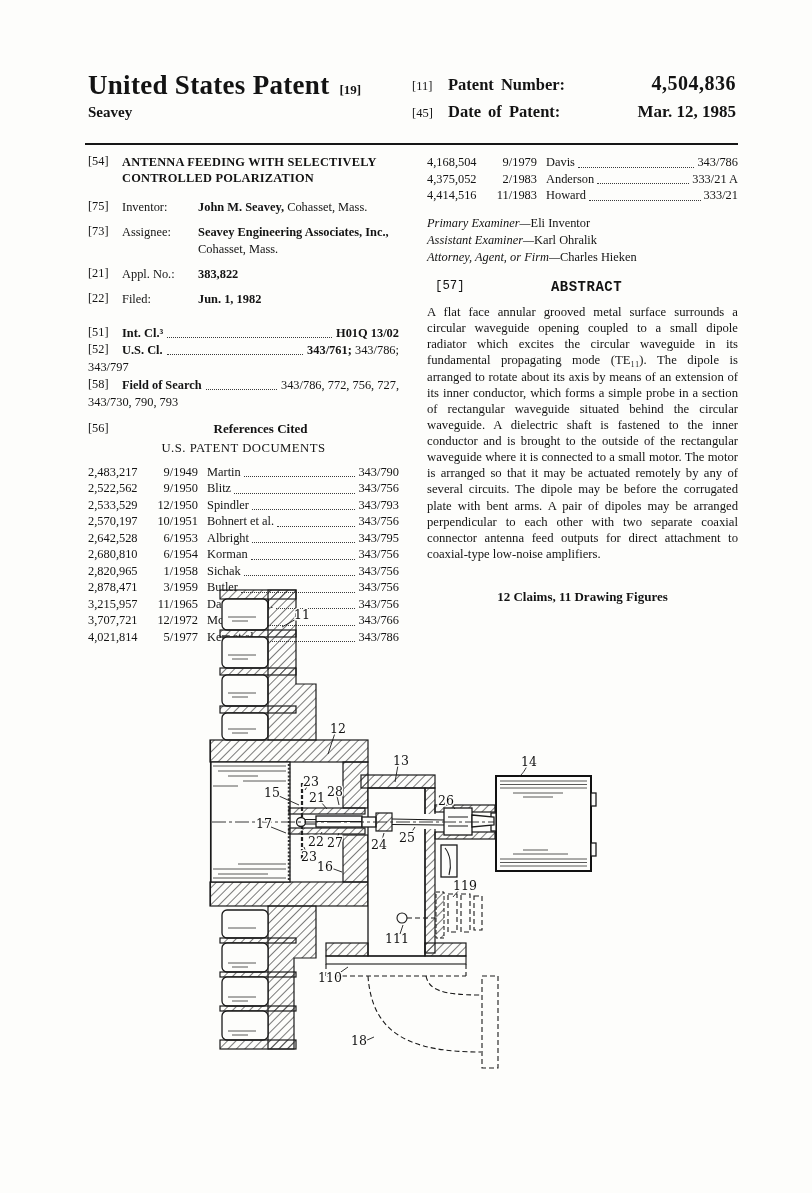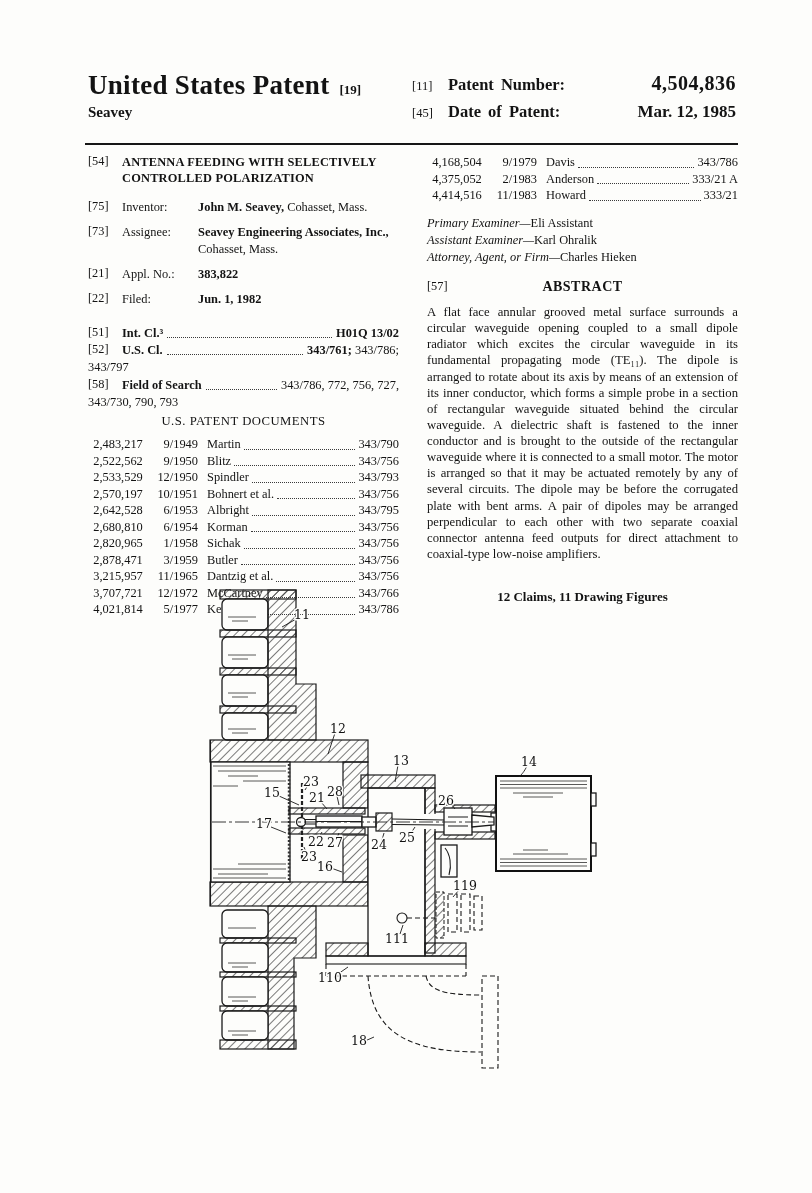--- a/index.html
+++ b/index.html
@@ -32,30 +32,30 @@
   .bv{font-weight:bold;}
   .classblock{margin-top:18px;margin-bottom:2px;}
   .classrow{display:flex;margin-bottom:1px;}
   .cl-label{font-weight:bold;white-space:nowrap;}
   .dots{flex:1;border-bottom:1.8px dotted #3a3a3a;margin:0 4px 3px 4px;min-width:12px;}
   .cont{margin-bottom:2px;}
   .refs-row{display:flex;margin-top:10px;margin-bottom:3px;}
   .refs-head{flex:1;text-align:center;font-weight:bold;font-size:13px;}
   .uspd{text-align:center;font-size:12.7px;letter-spacing:.5px;margin-bottom:7px;}
   .ref-row{display:flex;line-height:1.33;}
-  .c-num{width:60px;text-align:center;flex:none;}
+  .c-num{width:60px;text-align:left;flex:none;}
   .c-date{width:50px;text-align:right;flex:none;}
   .c-name{margin-left:9px;flex:none;white-space:nowrap;}
   .rdots{flex:1;border-bottom:1.8px dotted #3a3a3a;margin:0 3px 3px 3px;min-width:8px;}
   .c-cls{flex:none;white-space:nowrap;}
   .exam{margin-top:11px;}
   .exam-line{margin-bottom:1px;}
   .exam-label{font-style:italic;}
   .abs-head{position:relative;text-align:center;font-weight:bold;font-size:14px;
-            letter-spacing:.5px;margin:13px 0 8px 0;}
+            letter-spacing:.5px;margin:13px 0 8px 8px;font-family:Liberation Mono, monospace;}
   .abs-tag{position:absolute;left:0;top:1px;font-weight:normal;font-size:12.3px;letter-spacing:0;}
   .abstract{text-align:justify;font-size:12.7px;line-height:1.27;}
   .claims{text-align:center;font-weight:bold;margin-top:27px;font-size:13px;}
   
   .figure{position:absolute;left:198px;top:586px;}
   .solid{fill:#fdfdfb;stroke:#1a1a1a;stroke-width:1.3;}
   .hat{fill:url(#ph);stroke:#1a1a1a;stroke-width:1.2;}
   .ln{stroke:#1a1a1a;fill:none;stroke-width:1.1;}
   .thin{stroke:#2e2e2e;fill:none;stroke-width:.8;}
   .dsh{stroke:#1a1a1a;fill:none;stroke-width:1.1;stroke-dasharray:5 3;}
@@ -135,20 +135,24 @@
         <div class="cont">343/797</div>
         <div class="classrow">
           <span class="tagc">[58]</span>
           <span class="cl-label">Field of Search</span>
           <span class="dots"></span>
           <span>343/786, 772, 756, 727,</span>
         </div>
         <div class="cont">343/730, 790, 793</div>
       </div>
 
+      <div class="refs-row">
+        <span class="tagc">[56]</span>
+        <span class="refs-head">References Cited</span>
+      </div>
       <div class="uspd">U.S. PATENT DOCUMENTS</div>
 
       <div>
         <div class="ref-row">
             <span class="c-num">2,483,217</span>
             <span class="c-date">9/1949</span>
             <span class="c-name">Martin</span>
             <span class="rdots"></span>
             <span class="c-cls">343/790</span>
           </div>
@@ -244,21 +248,21 @@
         <div class="ref-row">
             <span class="c-num">4,414,516</span>
             <span class="c-date">11/1983</span>
             <span class="c-name">Howard</span>
             <span class="rdots"></span>
             <span class="c-cls">333/21</span>
           </div>
       </div>
 
       <div class="exam">
-        <div class="exam-line"><span class="exam-label">Primary Examiner—</span><span>Eli Assistant</span></div>
+        <div class="exam-line"><span class="exam-label">Primary Examiner—</span><span>Eli Inventor</span></div>
         <div class="exam-line"><span class="exam-label">Assistant Examiner—</span><span>Karl Ohralik</span></div>
         <div class="exam-line"><span class="exam-label">Attorney, Agent, or Firm—</span><span>Charles Hieken</span></div>
       </div>
 
       <div class="abs-head">
         <span class="abs-tag">[57]</span>
         <span>ABSTRACT</span>
       </div>
       <div class="abstract">A flat face annular grooved metal surface surrounds a circular waveguide opening coupled to a small dipole radiator which excites the circular waveguide in its fundamental propagating mode (TE₁₁). The dipole is arranged to rotate about its axis by means of an extension of its inner conductor, which forms a simple probe in a section of rectangular waveguide situated behind the circular waveguide. A dielectric shaft is fastened to the inner conductor and is brought to the outside of the rectangular waveguide where it is connected to a small motor. The motor is arranged so that it may be actuated remotely by any of several circuits. The dipole may be before the corrugated plate with bent arms. A pair of dipoles may be arranged perpendicular to each other with two separate coaxial connector antenna feed outputs for direct attachment to coaxial-type low-noise amplifiers.</div>
       <div class="claims">12 Claims, 11 Drawing Figures</div>

